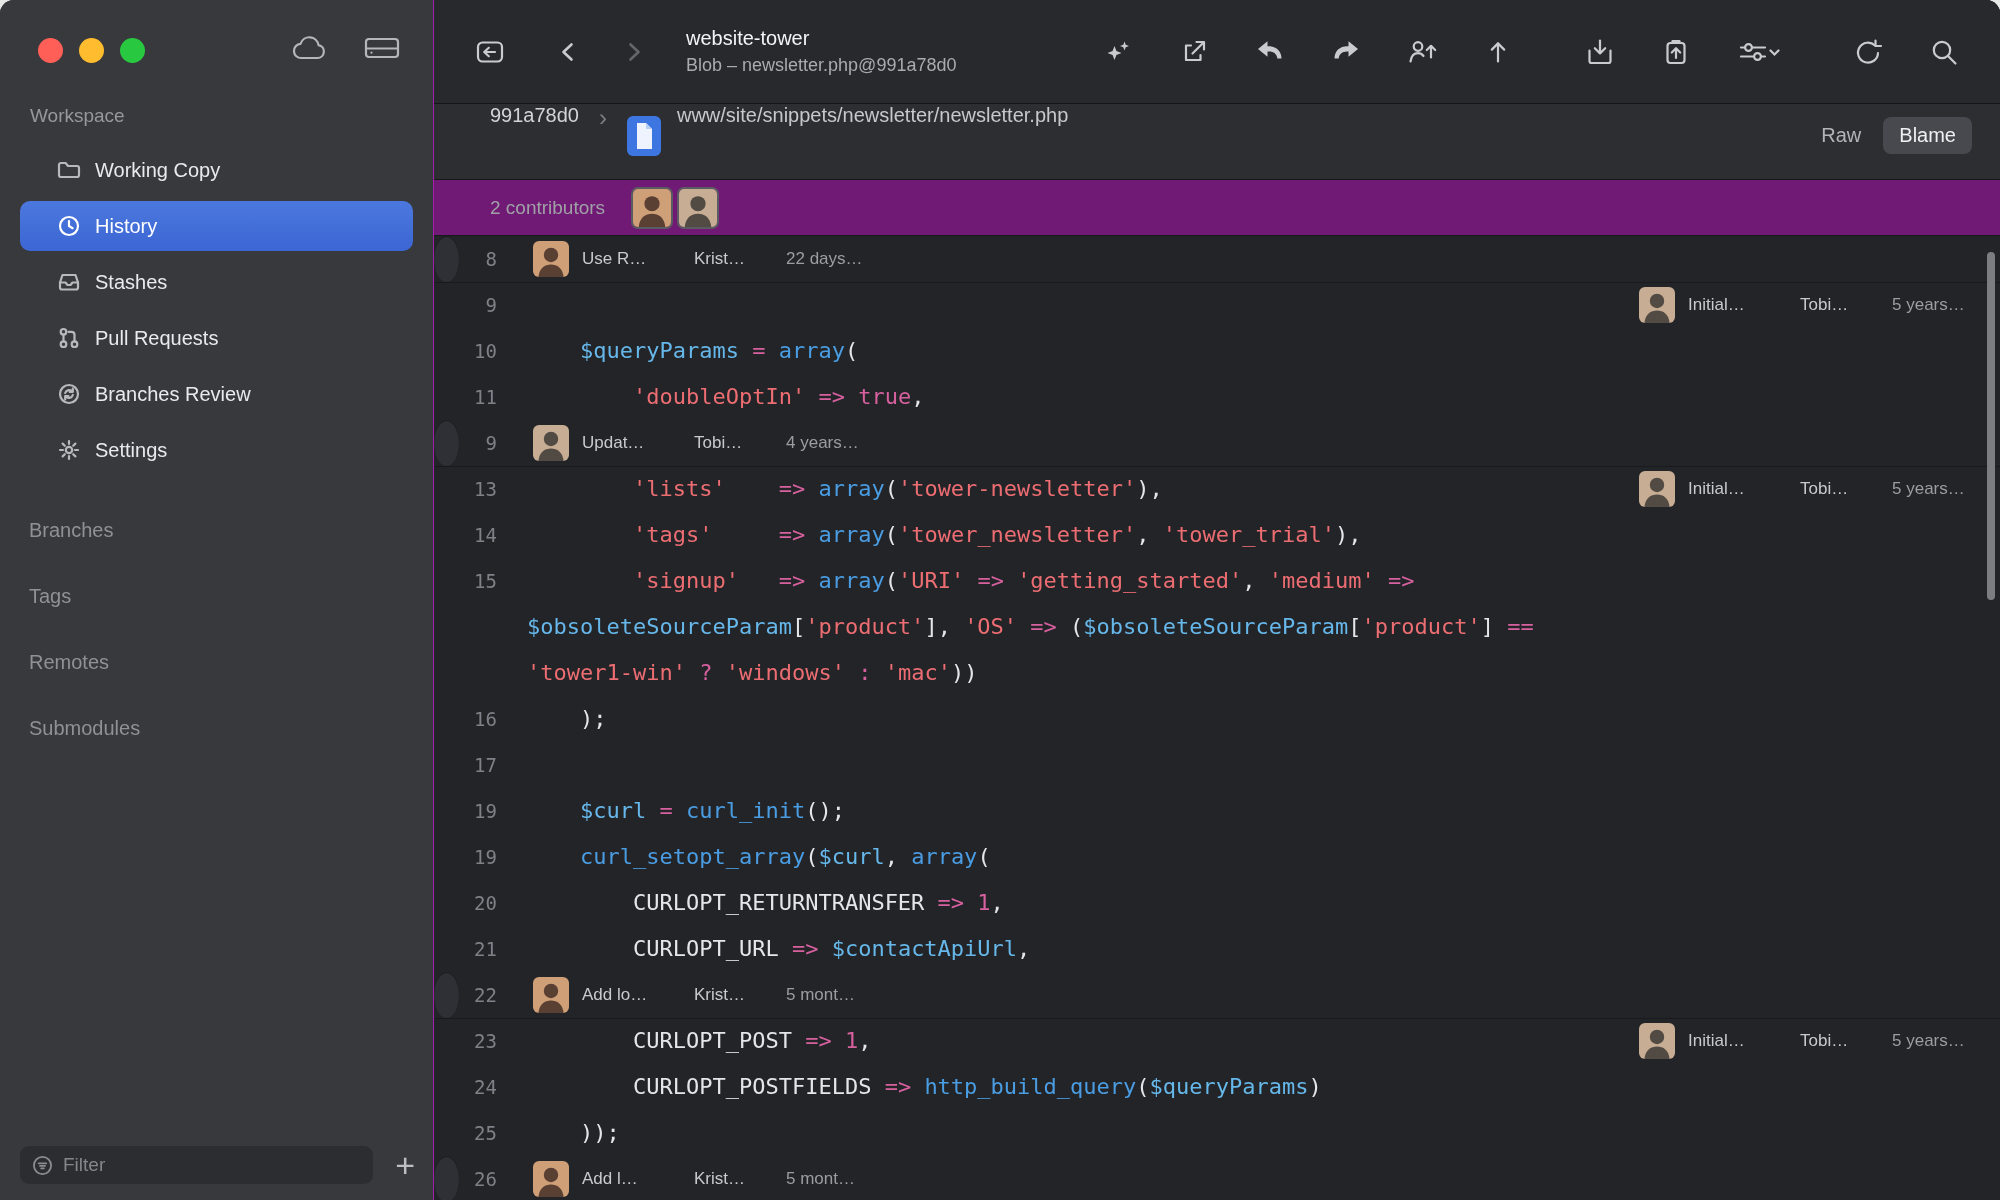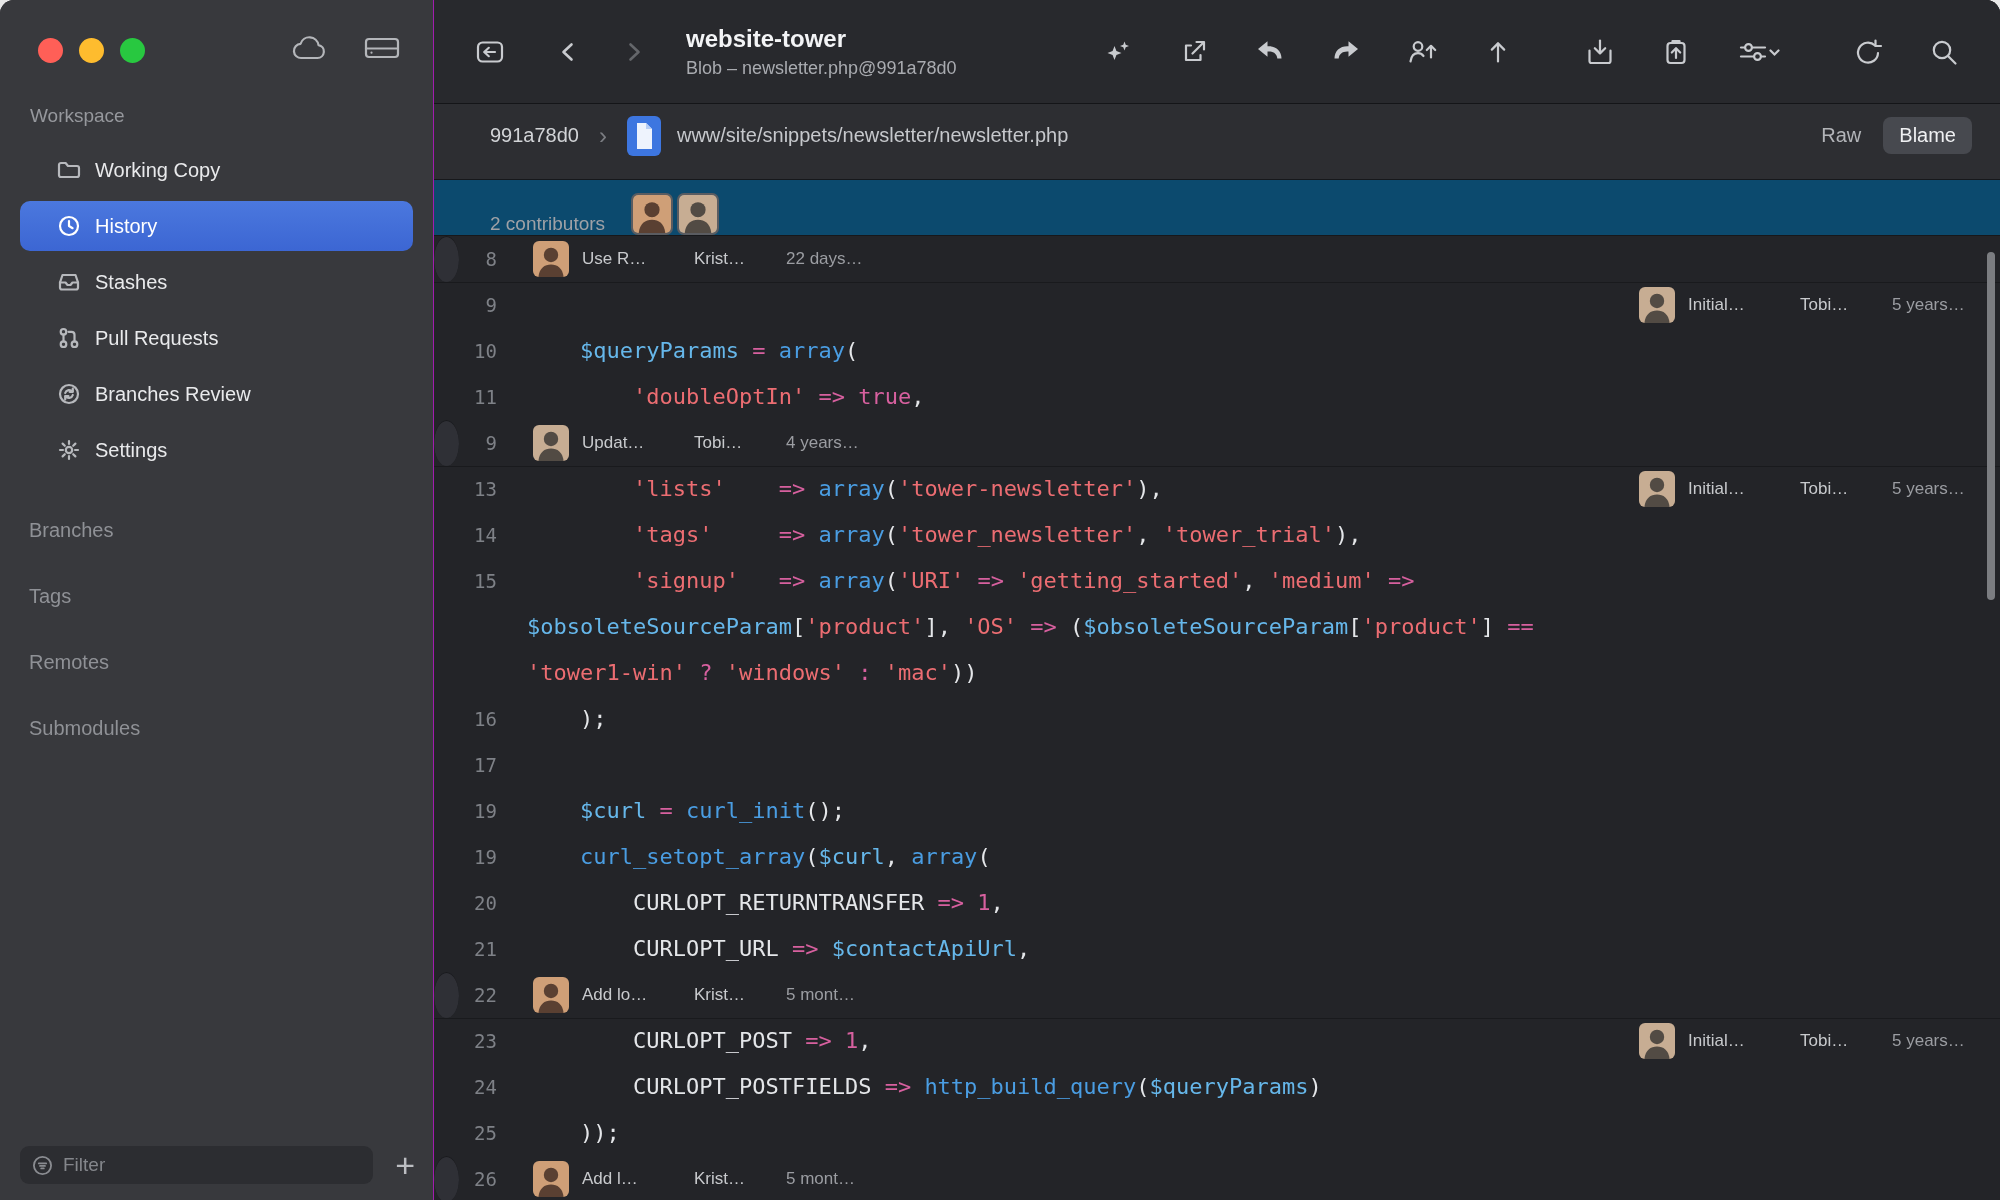--- a/index.html
+++ b/index.html
@@ -30,35 +30,35 @@
   .add-btn{background:none;border:0;color:#bcbec2;font-size:34px;line-height:1;cursor:pointer;font-family:inherit}
 
   
   .main{flex:1;display:flex;flex-direction:column;min-width:0;position:relative;background:#232428}
   .toolbar{height:104px;flex:none;background:#28292d;border-bottom:1px solid #141518;display:flex;align-items:center;padding:0 41px 0 40px;color:#c9cbcf}
   .tb-icon{color:#c9cbcf;cursor:pointer}
   .tb-icon.dim{color:#64666a}
   .tb-back{margin-left:48px}
   .tb-fwd{margin-left:42px}
   .tb-title{margin-left:38px;display:flex;flex-direction:column;gap:5px}
-  .tb-title .t{font-size:24px;font-weight:bold;color:#f3f4f6}
+  .tb-title .t{font-size:20px;font-weight:normal;color:#f3f4f6}
   .tb-title .s{font-size:18px;color:#a9abb0}
   .tb-right{margin-left:auto;display:flex;align-items:center;gap:46px}
   .tb-right .xgap{margin-left:26px}
 
-  .crumbbar{height:76px;flex:none;background:#2d2e32;border-bottom:1px solid #17181b;display:flex;align-items:center;padding:0 28px 12px 56px;font-size:20px}
+  .crumbbar{height:76px;flex:none;background:#2d2e32;border-bottom:1px solid #17181b;display:flex;padding:0 28px 12px 56px;font-size:20px}
   .crumb-commit{color:#d2d4d7}
   .crumb-chev{color:#7b7d82;margin:0 20px;font-size:24px}
   .crumb-file{margin-right:16px}
   .crumb-path{color:#c6c8cc}
   .seg{margin-left:auto;display:flex;align-items:center;gap:14px}
   .seg .raw{color:#b2b4b8;padding:7px 8px;cursor:pointer;border-radius:8px}
   .seg .blame-btn{color:#eff0f2;background:#47494f;border-radius:8px;padding:7px 16px;cursor:pointer}
 
-  .contribbar{height:56px;flex:none;background:#0c4a6e;border-bottom:1px solid #17181b;display:flex;align-items:flex-end;padding-left:56px}
+  .contribbar{height:56px;flex:none;background:#701a75;border-bottom:1px solid #17181b;display:flex;align-items:center;padding-left:56px}
   .contrib-label{font-size:19px;color:#9fa1a6}
   #contrib-avatars{display:flex;gap:4px;margin-left:26px}
   #contrib-avatars .av{width:42px;height:42px;border-radius:7px;border:2px solid #5a5c61;overflow:hidden;cursor:pointer}
   .av svg,.bav svg{width:100%;height:100%;display:block}
 
   .codearea{flex:1;overflow:hidden;font-family:"DejaVu Sans Mono",monospace}
   .crow{display:flex;height:46px;background:#232428}
   .crow.light{background:#2f3036}
   .crow.start{box-shadow:inset 0 1px 0 #191a1d}
   .ln{flex:0 0 63px;text-align:right;line-height:46px;font-size:19px;color:#7e8187;font-family:"DejaVu Sans Mono",monospace}

